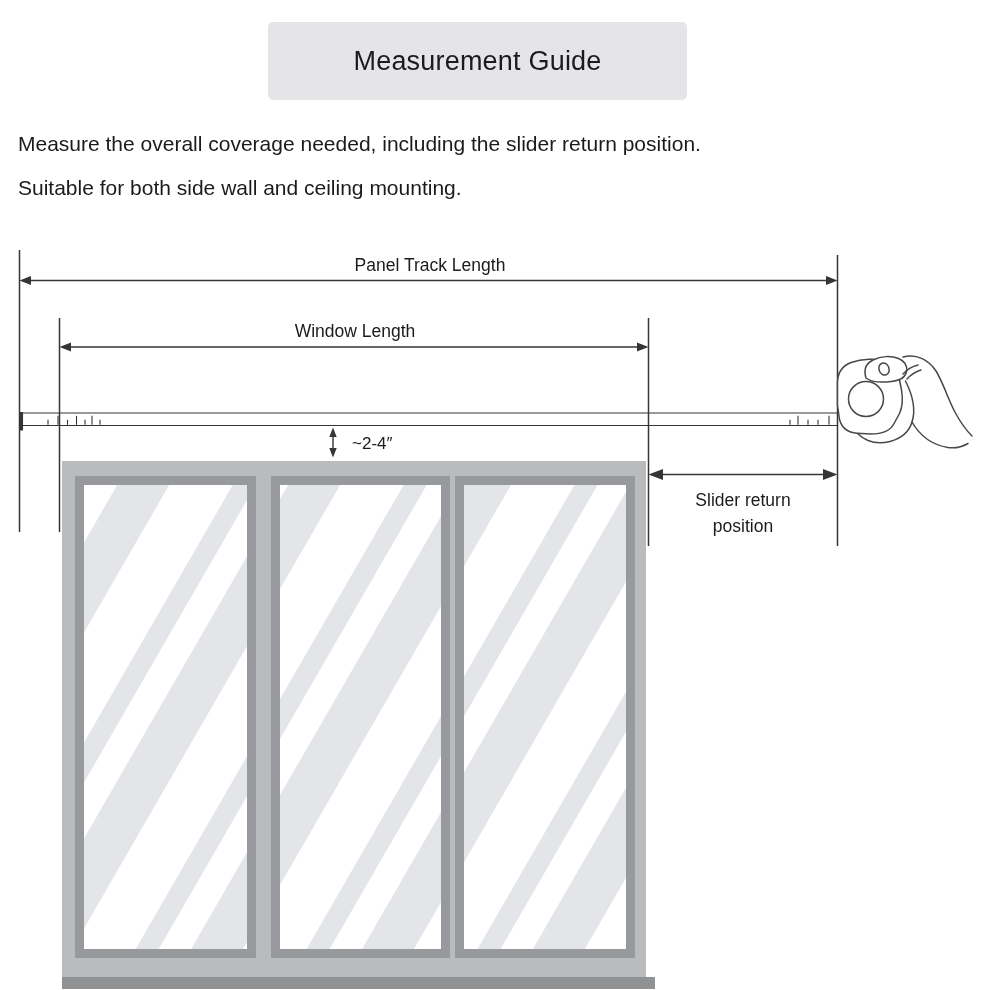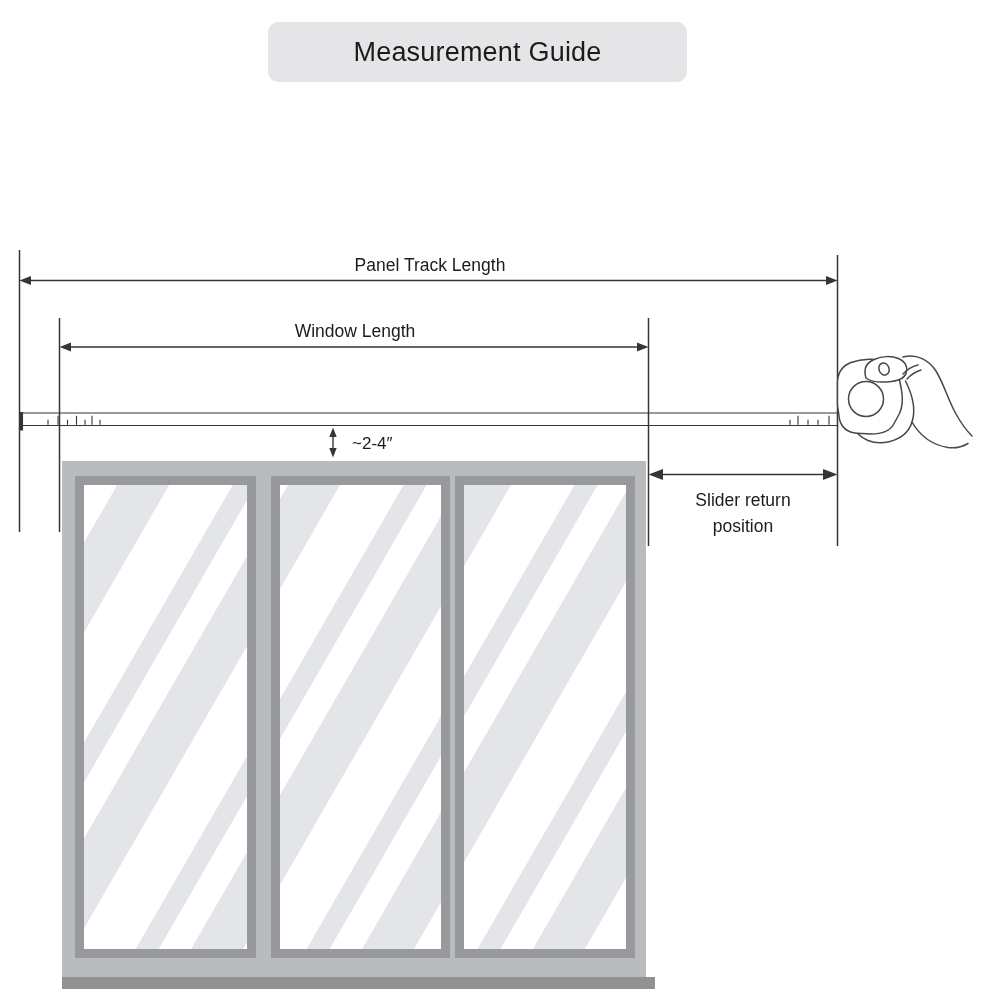--- a/index.html
+++ b/index.html
@@ -3,22 +3,22 @@
 <meta charset="utf-8">
 <style>
   html,body{margin:0;padding:0;background:#ffffff;}
   #stage{
     position:relative;width:990px;height:990px;overflow:hidden;
     background:#ffffff;
     font-family:"Liberation Sans","DejaVu Sans",sans-serif;
     color:var(--text,#1b1b1d);
   }
   .title-pill{
-    position:absolute;left:268px;top:22px;width:419px;height:60px;
-    background:var(--title-bg,#e5e5e7);border-radius:10px;
+    position:absolute;left:268px;top:22px;width:419px;height:78px;
+    background:var(--title-bg,#e5e5e7);border-radius:5px;
     display:flex;align-items:center;justify-content:center;text-align:center;
   }
   .title-pill span{font-size:27px;font-weight:400;letter-spacing:.2px;color:var(--text,#1b1b1d);}
   .description{
     position:absolute;left:18px;top:122px;width:950px;
     font-size:21px;line-height:44px;font-weight:400;color:var(--text,#1b1b1d);
   }
   svg.diagram{position:absolute;left:0;top:0;}
   svg.diagram text{
     font-family:"Liberation Sans","DejaVu Sans",sans-serif;
@@ -36,20 +36,24 @@
 </style>
 </head>
 <body>
 
 <div id="stage">
 
   <div class="title-pill">
     <span>Measurement Guide</span>
   </div>
 
+  <div class="description">
+    <div>Measure the overall coverage needed, including the slider return position.</div>
+    <div>Suitable for both side wall and ceiling mounting.</div>
+  </div>
 
   <svg class="diagram" width="990" height="990" viewBox="0 0 990 990" aria-hidden="true">
 
     <defs>
       <pattern id="stripes" patternUnits="userSpaceOnUse" width="148" height="148" patternTransform="rotate(30)">
         <rect width="148" height="148" style="fill:var(--glass,#ffffff)"></rect>
         <rect x="0" y="0" width="20" height="148" style="fill:var(--glass-stripe,#e3e5e8)"></rect>
         <rect x="48" y="0" width="45" height="148" style="fill:var(--glass-stripe,#e3e5e8)"></rect>
       </pattern>
     </defs>

